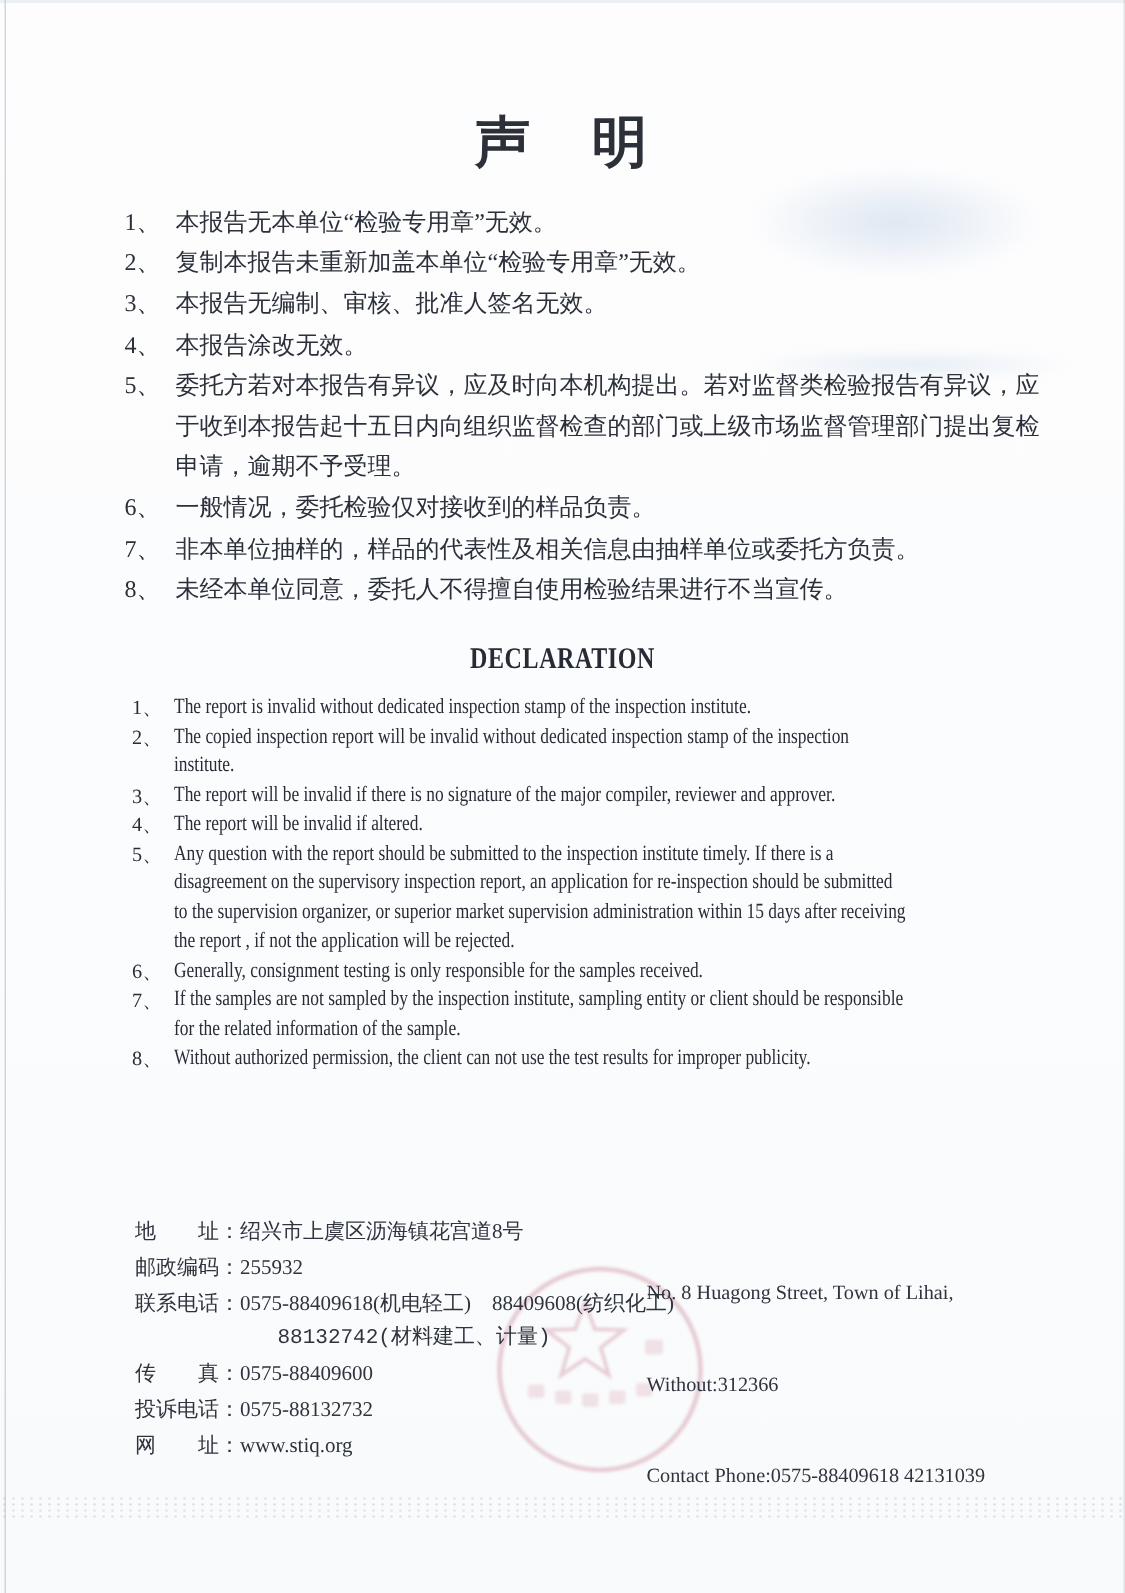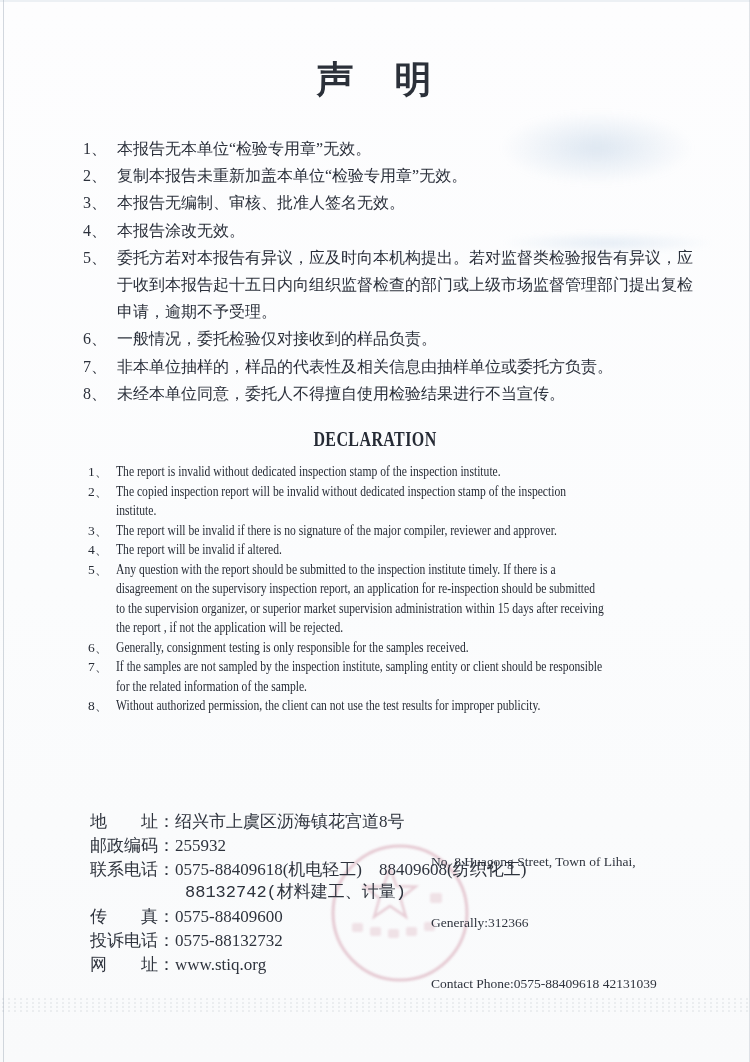--- a/index.html
+++ b/index.html
@@ -25,40 +25,40 @@
     filter:blur(3px);
   }
   .bleed-2{
     position:absolute;left:505px;top:233px;width:205px;height:20px;border-radius:10px;
     background:radial-gradient(ellipse at center,rgba(160,190,220,.24),rgba(160,190,220,0) 75%);
     filter:blur(2.5px);
   }
   .stamp{position:absolute;left:330px;top:843px;width:140px;height:140px;filter:blur(1.1px);opacity:.5;}
   
   .title{
-    position:absolute;left:0;top:55px;width:100%;margin:0;text-align:center;
+    position:absolute;left:0;top:70px;width:100%;margin:0;text-align:center;
     font-size:37px;font-weight:700;letter-spacing:2px;color:#2b3039;white-space:pre;
   }
   
   .cn-list{position:absolute;left:83px;top:135px;width:620px;font-size:16px;line-height:27.2px;color:#2b303b;}
   .cn-list .item{position:relative;padding-left:34px;}
   .cn-list .num{position:absolute;left:0;top:0;}
   
   .en-heading{
     position:absolute;left:0;top:428px;width:100%;margin:0;text-align:center;
     font-size:20px;font-weight:700;color:#262b35;transform:scaleX(.8);transform-origin:center top;
     letter-spacing:.5px;
   }
   
   .en-list{position:absolute;left:88px;top:462px;width:640px;font-size:14.5px;line-height:19.5px;color:#272c36;}
   .en-list .item{position:relative;padding-left:28px;}
   .en-list .num{position:absolute;left:0;top:0;font-size:13.5px;}
   .en-list .line{transform:scaleX(.8);transform-origin:0 0;white-space:nowrap;}
   
-  .footer-cn{position:absolute;left:90px;top:810px;width:350px;font-size:17px;line-height:23.8px;color:#2e333d;}
+  .footer-cn{position:absolute;left:90px;top:810px;width:350px;font-size:14px;line-height:23.8px;color:#2e333d;}
   .footer-cn .row{white-space:pre;}
   .footer-cn .row .label{white-space:pre;}
   .footer-cn .indent{padding-left:95px;font-family:Liberation Mono, monospace;}
   .footer-en{position:absolute;left:431px;top:812px;width:300px;font-size:13.5px;line-height:20.2px;color:#2e333d;white-space:pre;}
 </style>
 </head>
 <body>
 
 <div class="page">
 
@@ -168,21 +168,21 @@
     <div class="row"><span class="label">邮政编码：</span><span class="value">255932</span></div>
     <div class="row"><span class="label">联系电话：</span><span class="value">0575-88409618(机电轻工)　88409608(纺织化工)</span></div>
     <div class="row indent"><span class="value">88132742(材料建工、计量)</span></div>
     <div class="row"><span class="label">传　　真：</span><span class="value">0575-88409600</span></div>
     <div class="row"><span class="label">投诉电话：</span><span class="value">0575-88132732</span></div>
     <div class="row"><span class="label">网　　址：</span><span class="value">www.stiq.org</span></div>
   </div>
 
   <div class="footer-en">
     <div>No. 8 Huagong Street, Town of Lihai,</div>
-    <div>Generally:312366</div>
+    <div>Without:312366</div>
     <div>Contact Phone:0575-88409618 42131039</div>
     
     
     
     
   </div>
 
 </div>
 
 </body></html>

